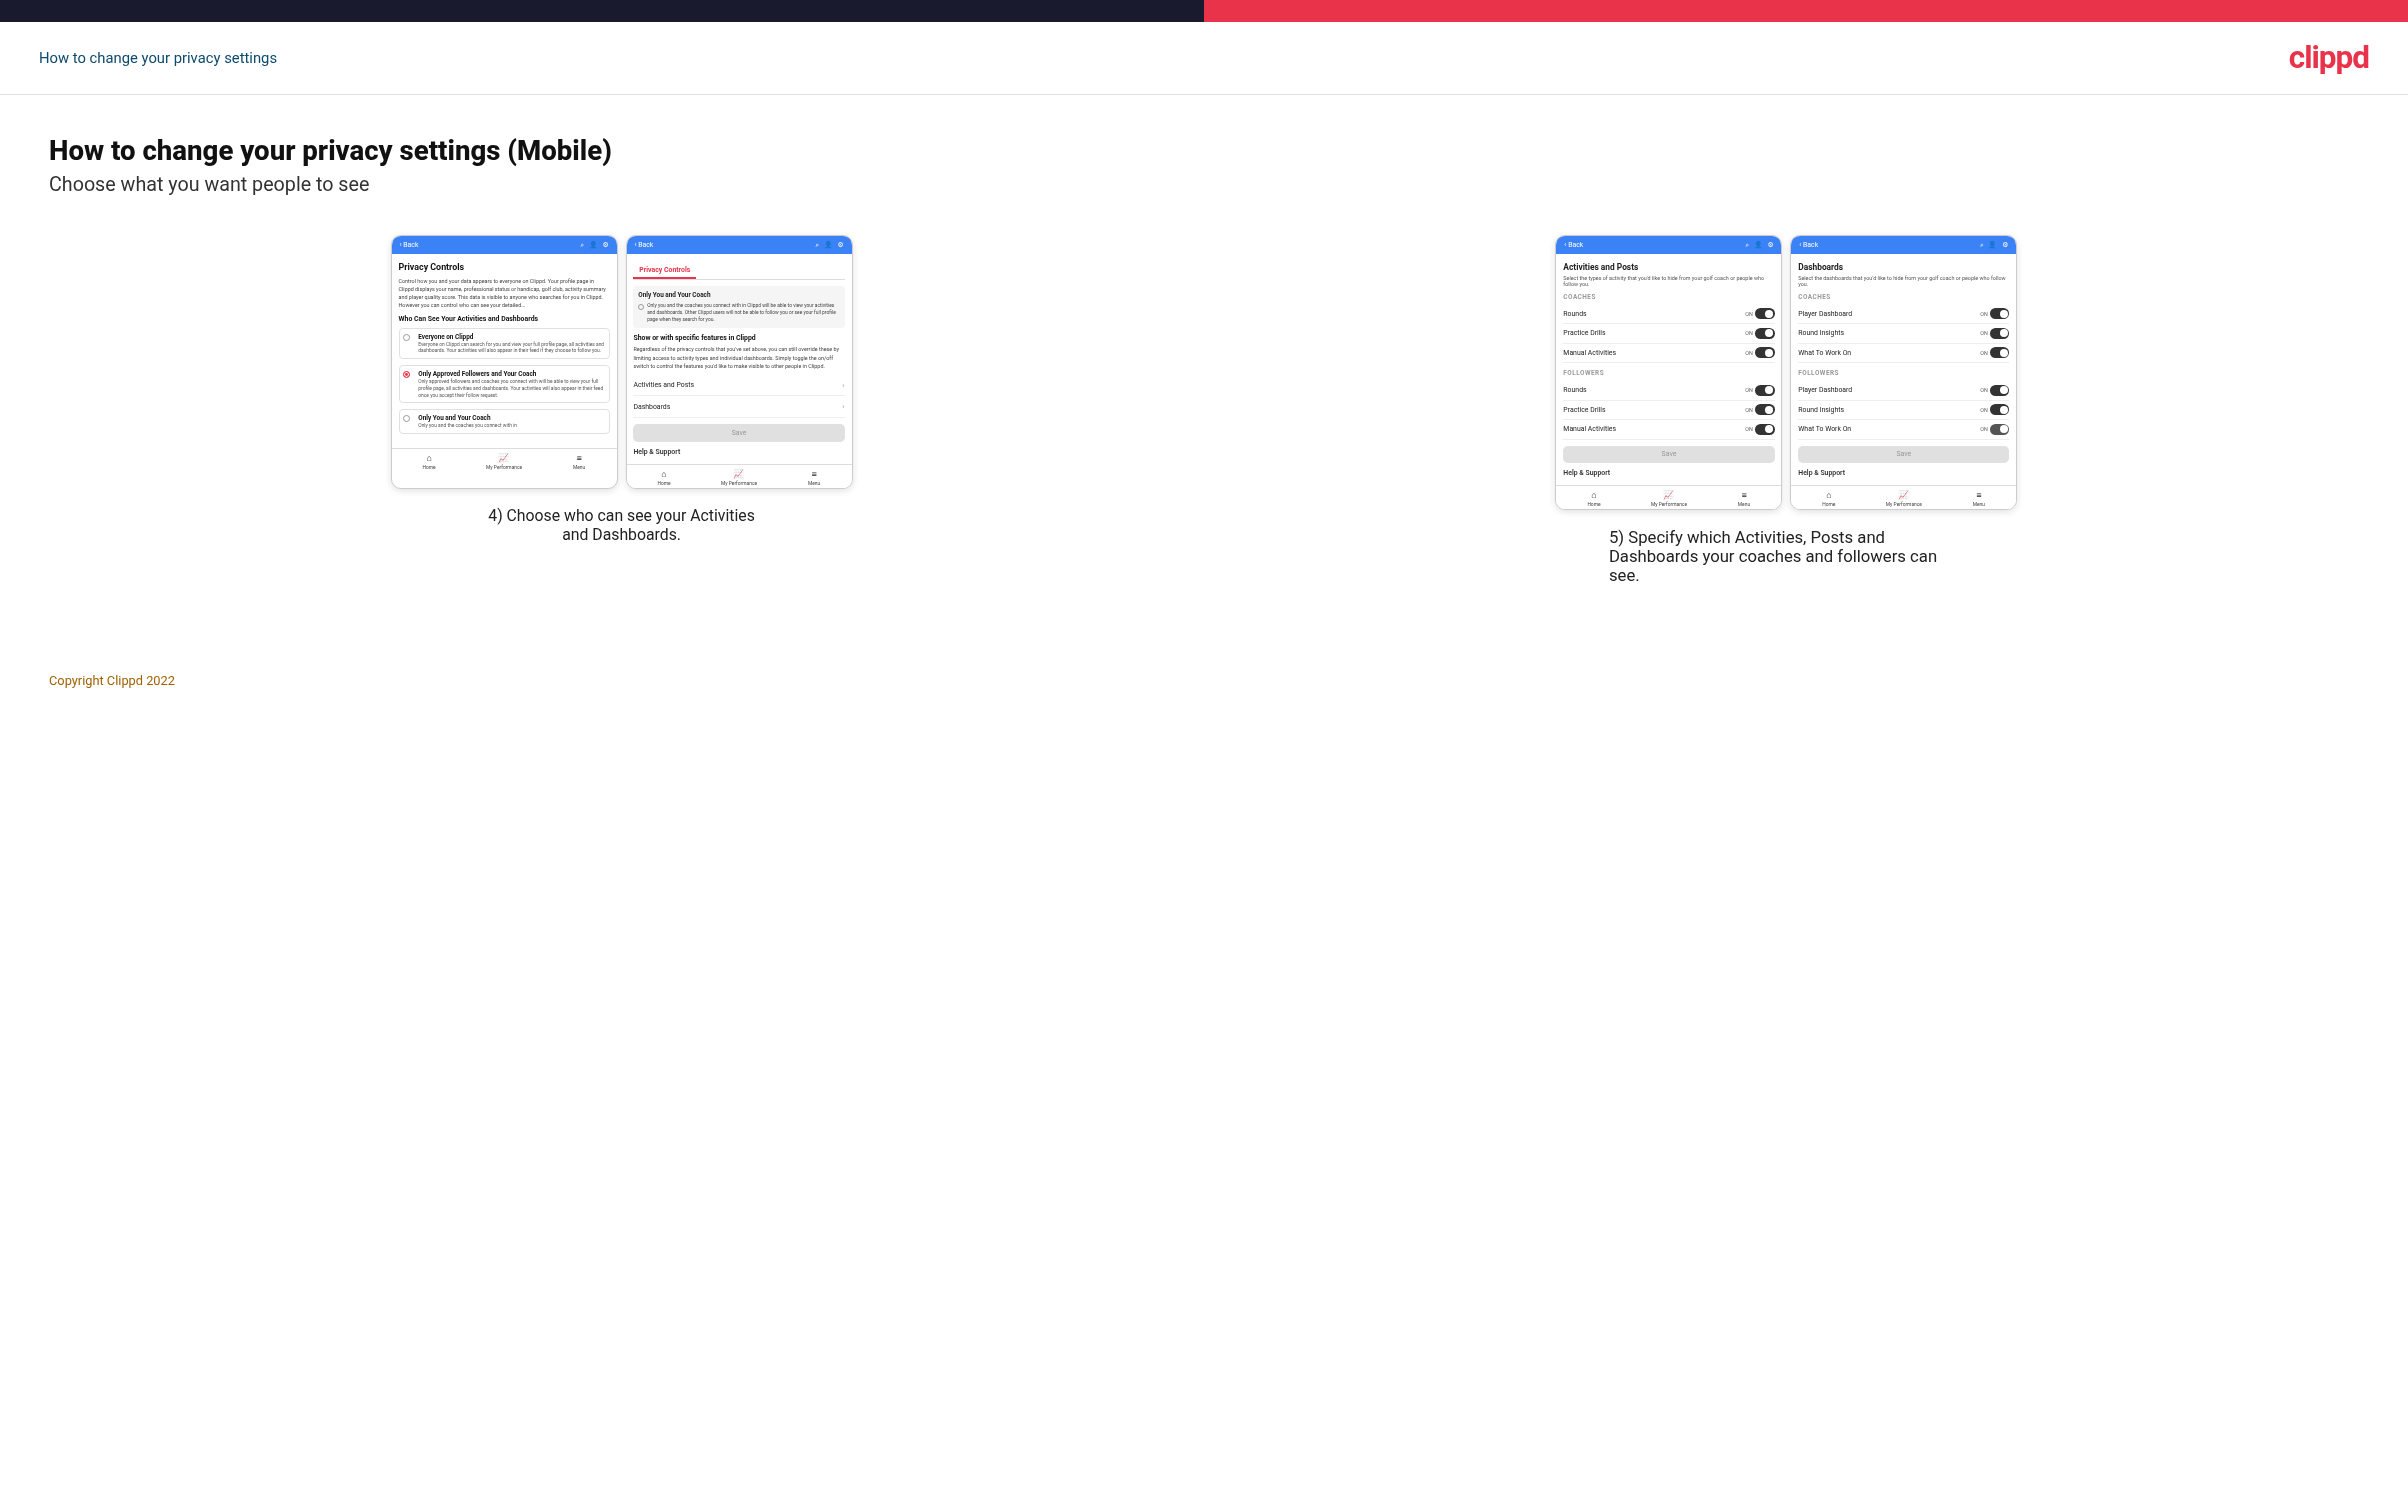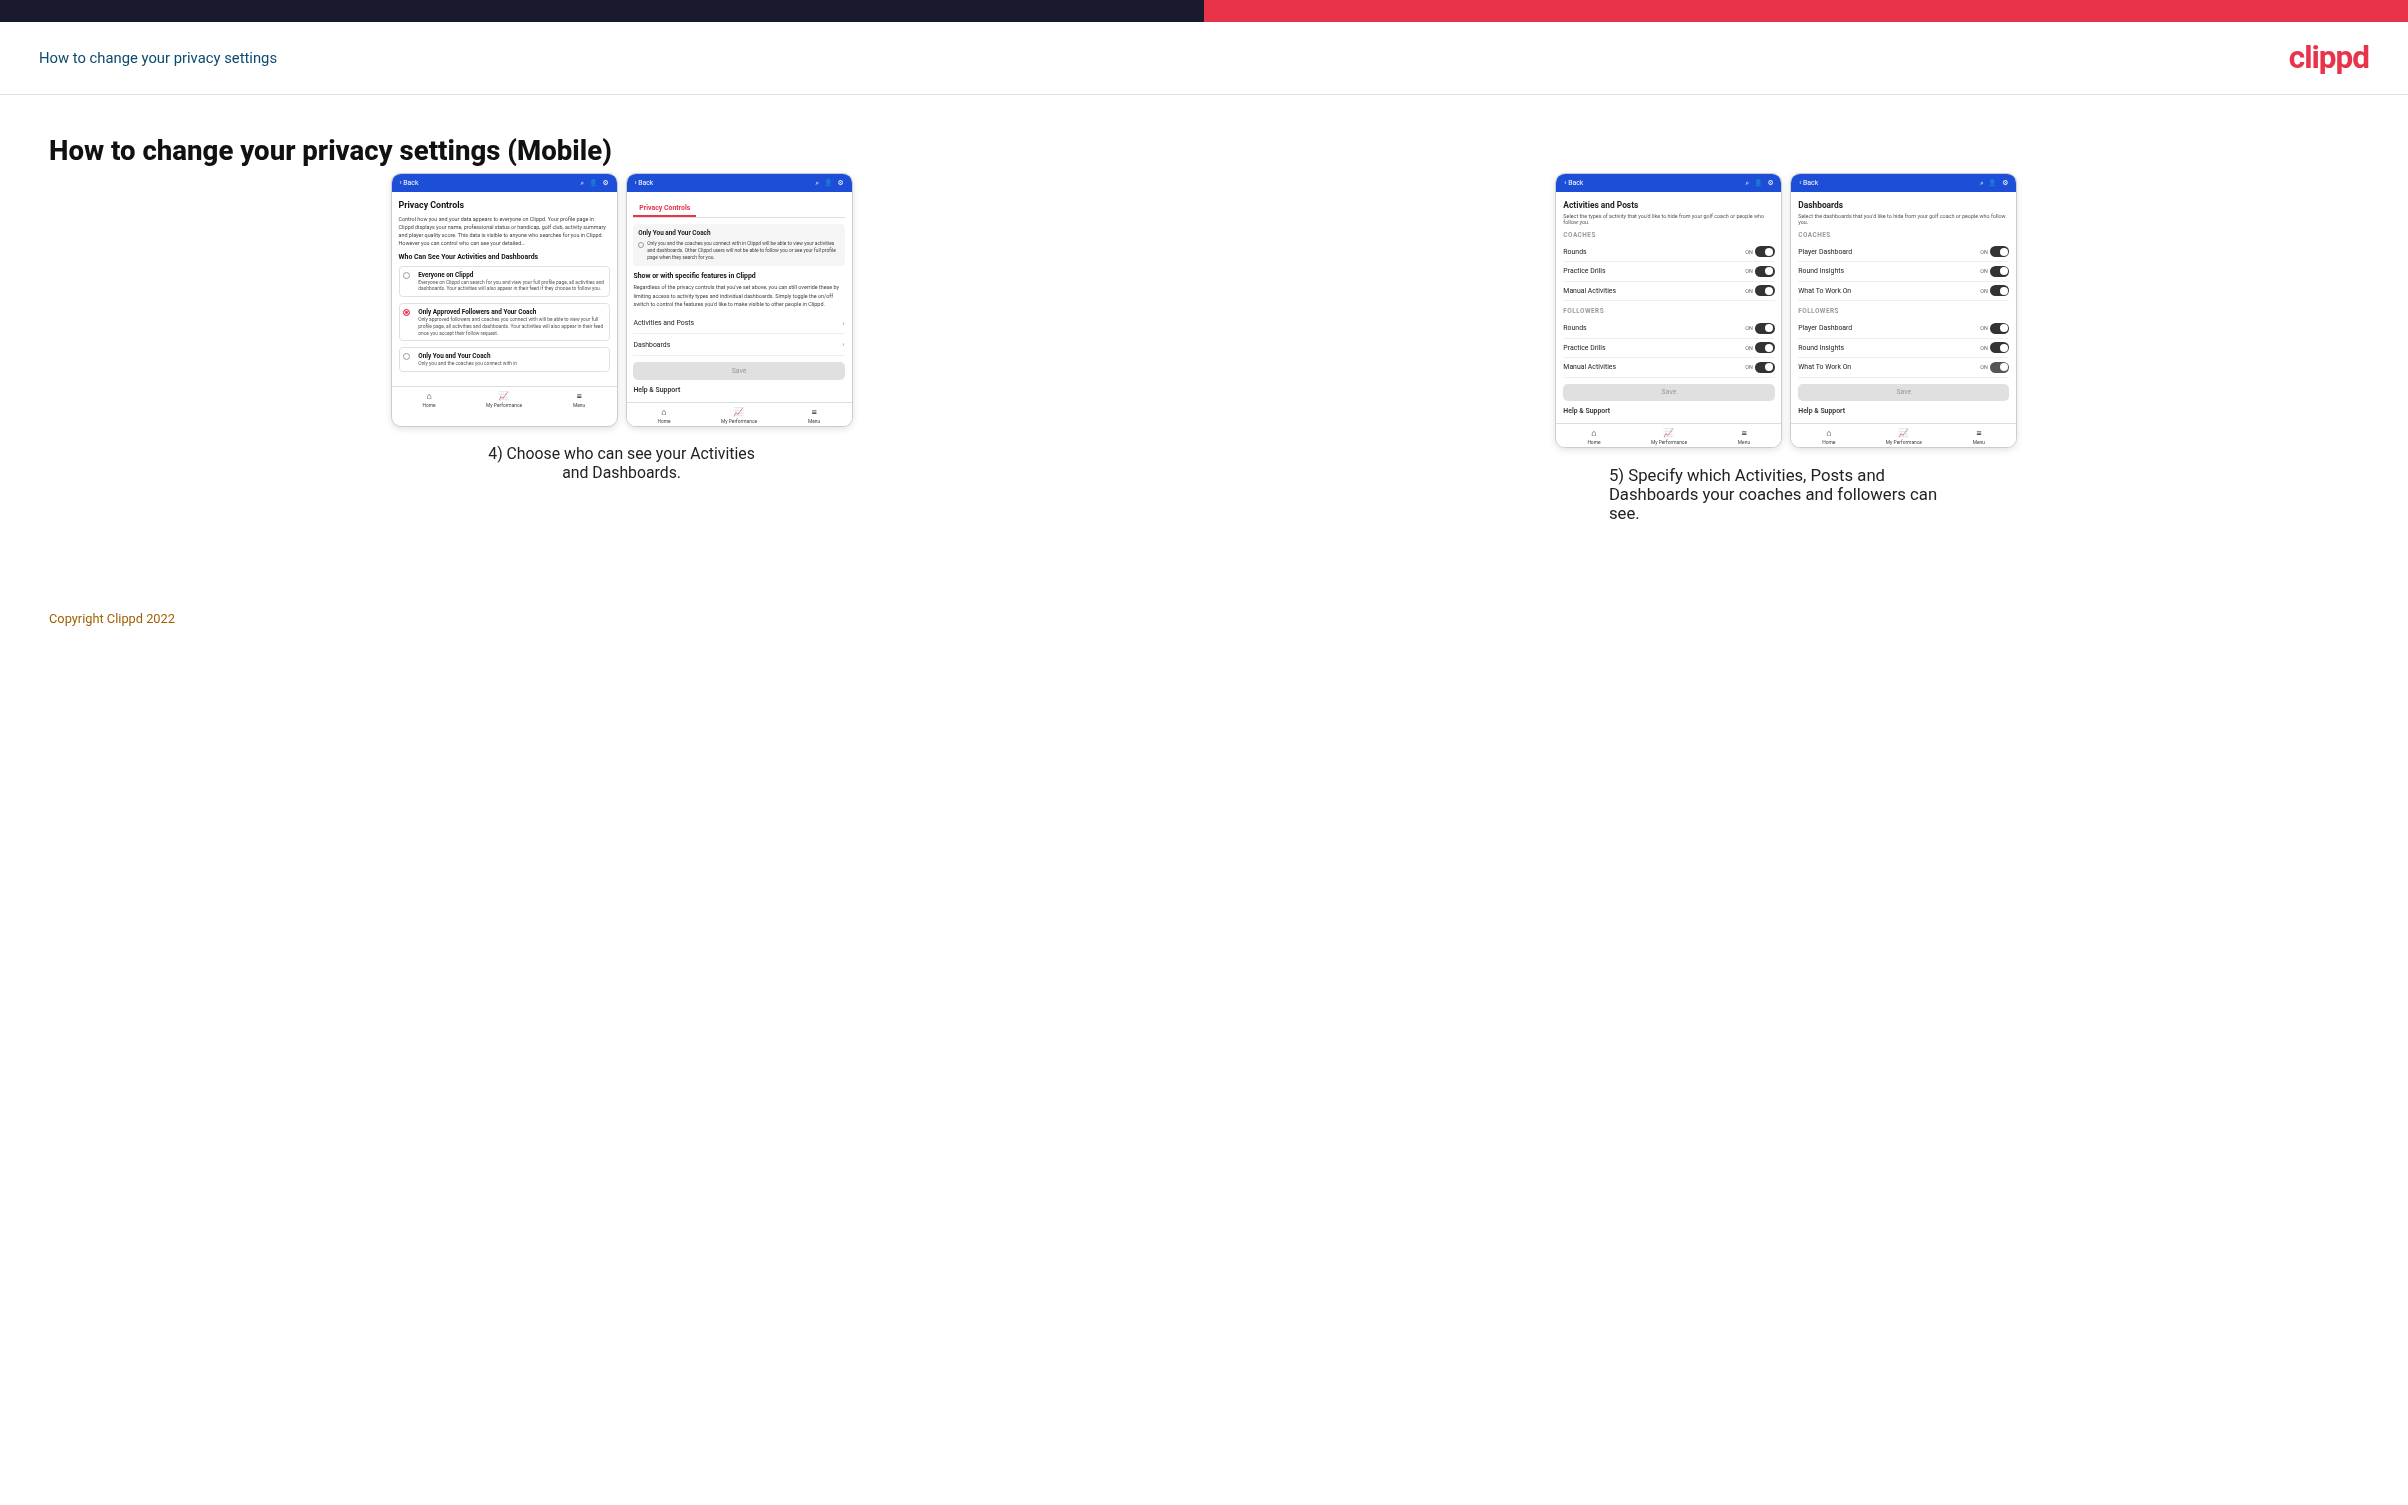--- a/index.html
+++ b/index.html
@@ -81,21 +81,21 @@
       overflow: hidden;
       width: 100%;
       max-width: 227px;
       font-size: 7.4px;
       color: #222;
       box-shadow: 0 2px 7.9px rgba(0,0,0,0.12);
     }
 
     
     .phone-nav {
-      background: #1d4ed8;
+      background: #3b82f6;
       display: flex;
       align-items: center;
       justify-content: space-between;
       padding: 4.9px 7.9px;
       font-size: 6.9px;
       color: #fff;
     }
     .phone-nav-back {
       display: flex;
       align-items: center;
@@ -371,20 +371,21 @@
 
 <div class="top-bar"></div>
 
 <div class="header">
   <span class="header-title">How to change your privacy settings</span>
   <span class="logo">clippd</span>
 </div>
 
 <div class="page-content">
   <h1 class="page-heading">How to change your privacy settings (Mobile)</h1>
+  <p class="page-subheading">Choose what you want people to see</p>
 
   <div class="screenshots-row">
 
     <div class="phone-group">
       <div class="phone-screens">
 
         <div class="phone-screen">
           <div class="phone-nav">
             <span class="phone-nav-back">‹ Back</span>
             <div class="phone-nav-icons">

